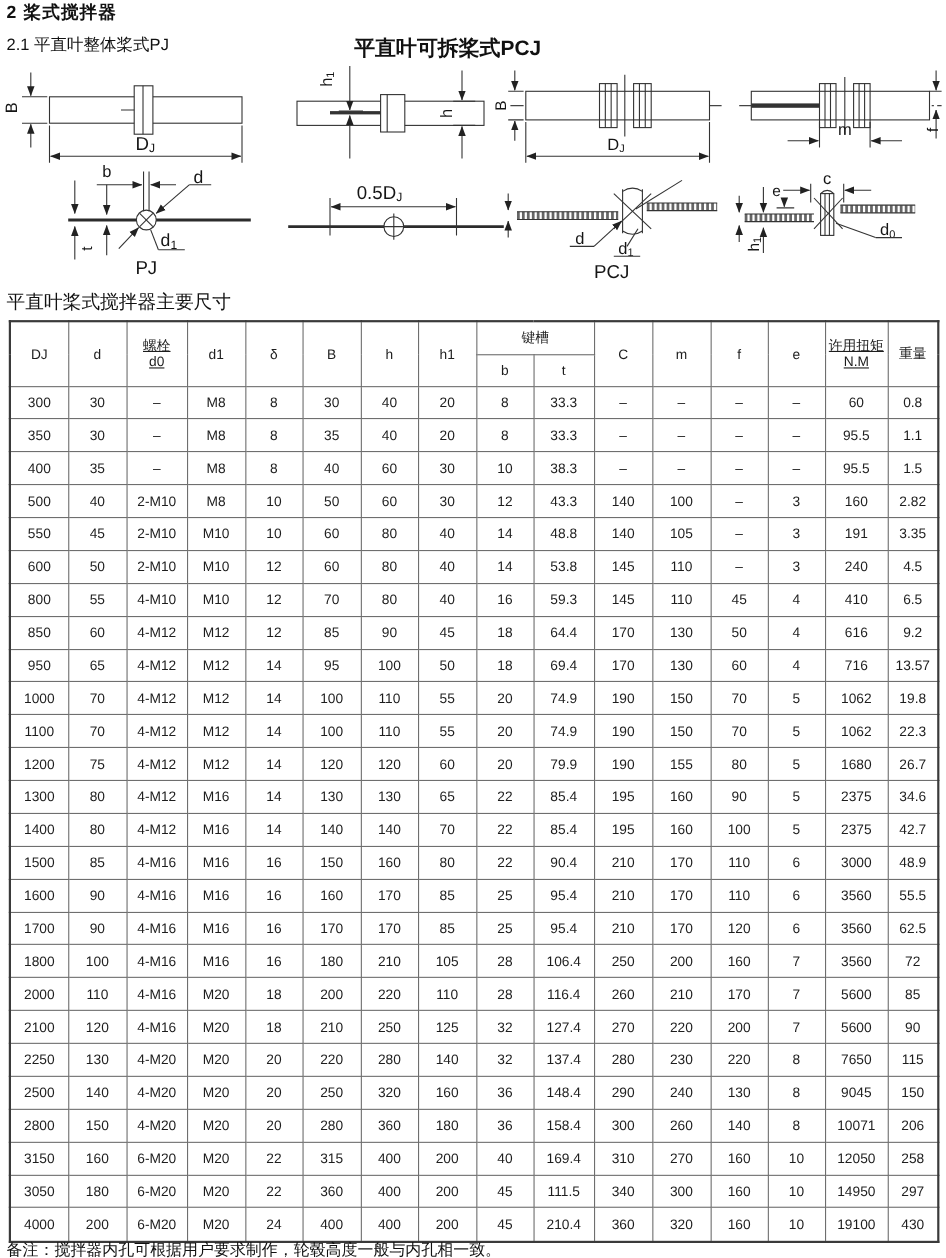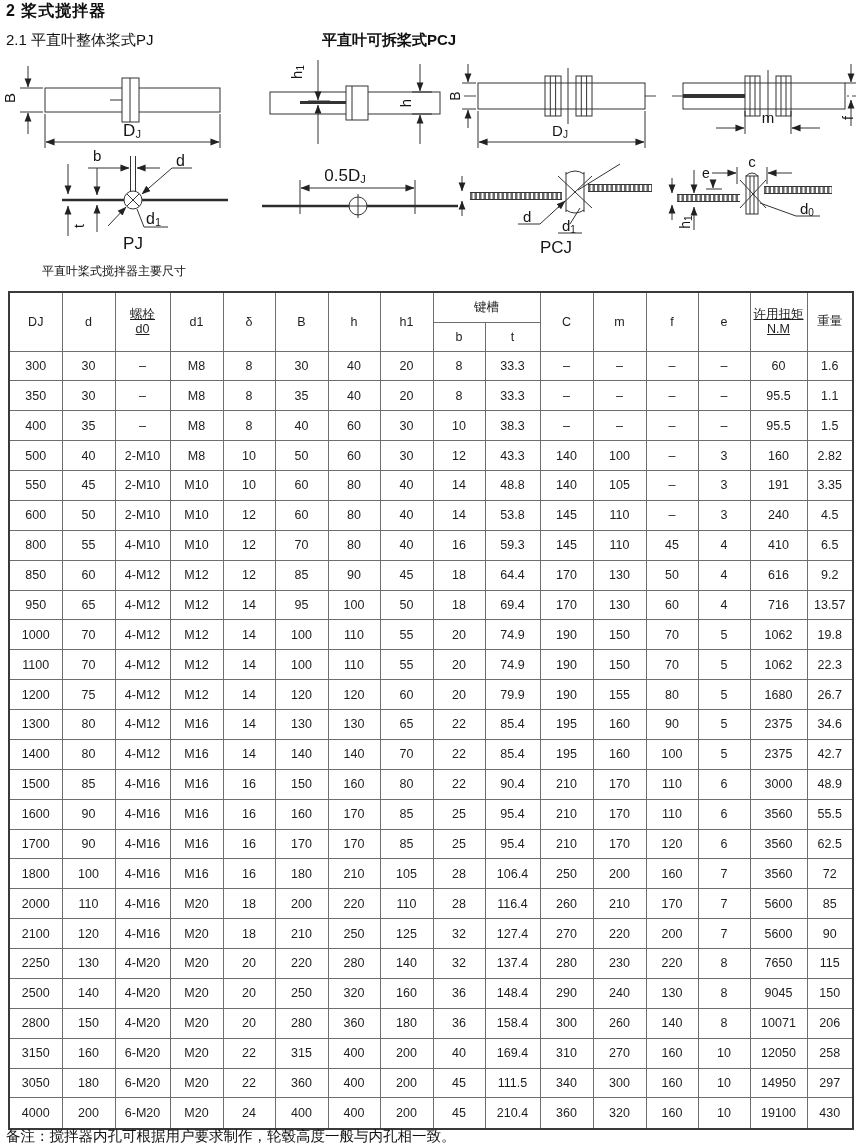--- a/index.html
+++ b/index.html
@@ -3,22 +3,22 @@
 <meta charset="utf-8">
 <style>
   html,body{margin:0;padding:0;}
   body{
     width:860px;height:1144px;background:#ffffff;position:relative;
     font-family:"Liberation Sans","DejaVu Sans",sans-serif;color:#111;
     overflow:hidden;
   }
   .doc-title{position:absolute;left:6px;top:1px;font-size:16px;font-weight:bold;letter-spacing:1px;}
   .sub-left{position:absolute;left:6px;top:31px;font-size:15px;font-weight:normal;}
-  .sub-right{position:absolute;left:322px;top:31px;font-size:15px;font-weight:bold;}
-  .caption{position:absolute;left:6px;top:263px;font-size:12px;margin-left:36px;}
+  .sub-right{position:absolute;left:322px;top:31px;font-size:19px;font-weight:bold;}
+  .caption{position:absolute;left:6px;top:263px;font-size:17px;}
   .note{position:absolute;left:6px;top:1127px;font-size:14.5px;}
   svg.diagrams{position:absolute;left:0;top:56px;}
   svg .st{stroke:#333;stroke-width:1;fill:none;}
   svg .stf{stroke:#333;stroke-width:1;fill:#ffffff;}
   svg .blade{stroke:#2c2c2c;stroke-width:2.6;fill:none;}
   svg .dark{fill:#333;stroke:none;}
   svg .knurl{stroke:#666;stroke-width:7;fill:none;stroke-dasharray:2.5 2;}
   svg .cl{stroke:#444;stroke-width:1;fill:none;stroke-dasharray:12 3 2 3;}
   svg text{fill:#151515;stroke:none;}
   table.dims{
@@ -281,21 +281,21 @@
         <td>30</td>
         <td>40</td>
         <td>20</td>
         <td>8</td>
         <td>33.3</td>
         <td>–</td>
         <td>–</td>
         <td>–</td>
         <td>–</td>
         <td>60</td>
-        <td>1.6</td>
+        <td>0.8</td>
       </tr>
       <tr>
         <td>350</td>
         <td>30</td>
         <td>–</td>
         <td>M8</td>
         <td>8</td>
         <td>35</td>
         <td>40</td>
         <td>20</td>

